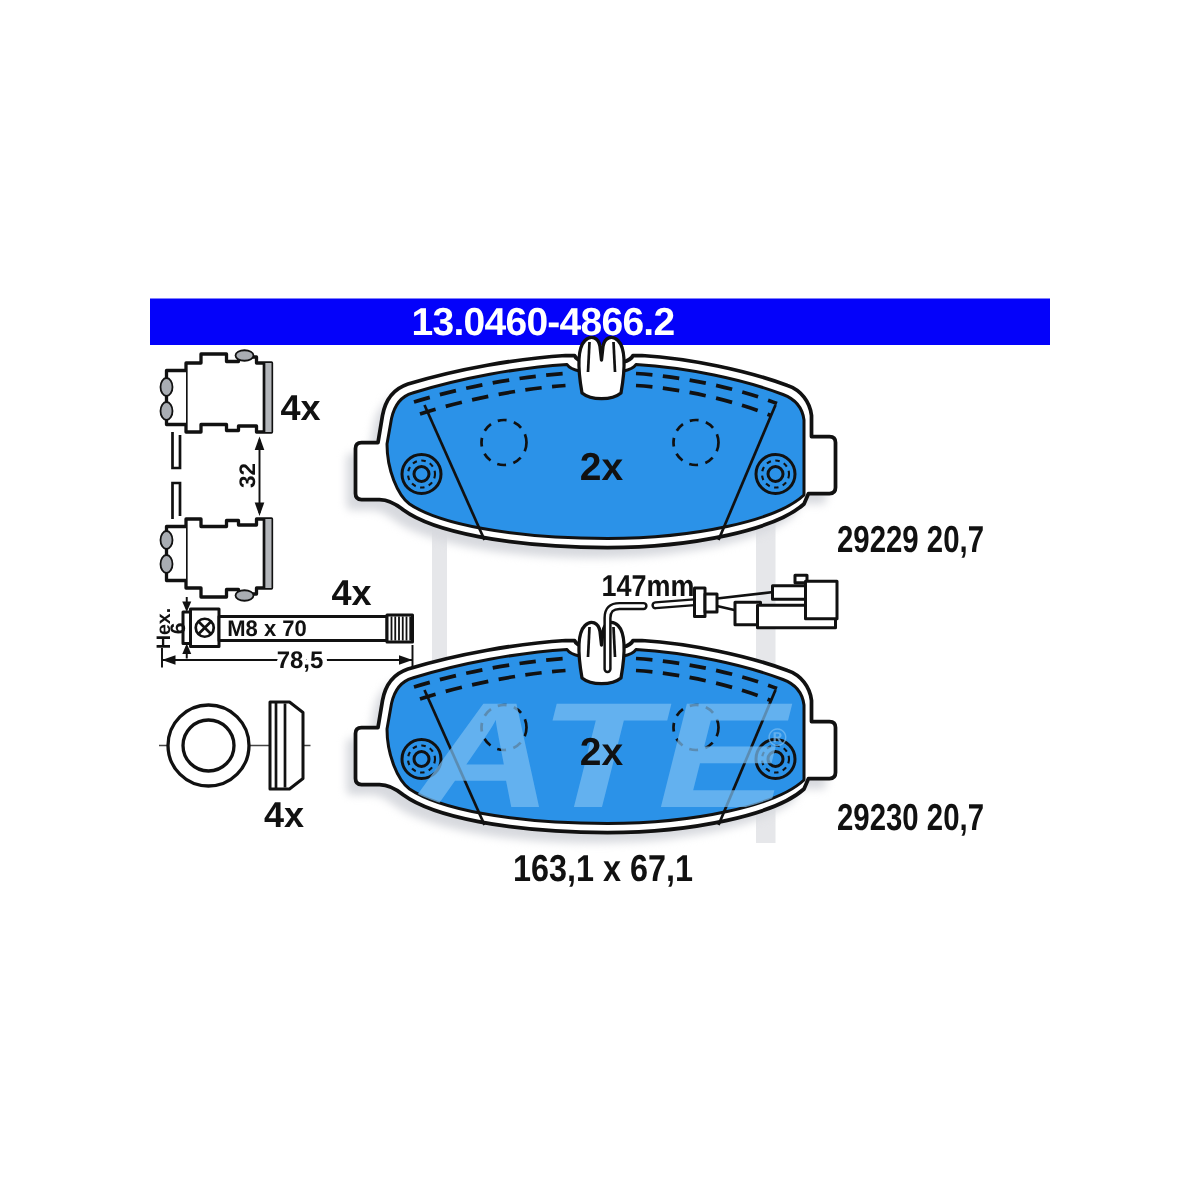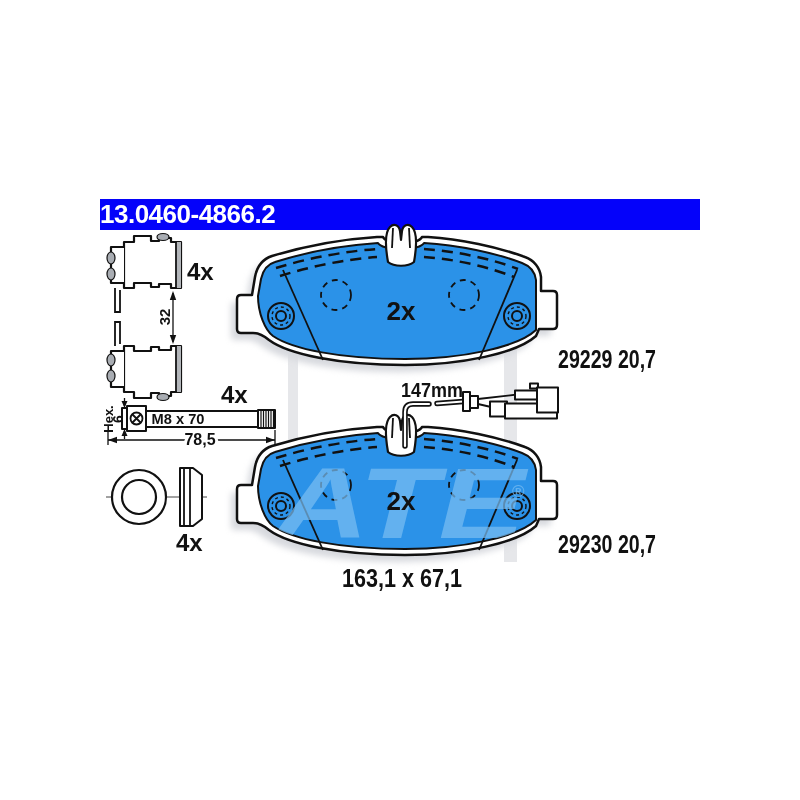--- a/index.html
+++ b/index.html
@@ -4,21 +4,21 @@
 <style>
   html,body{margin:0;padding:0;}
   body{
     width:800px;height:800px;background:#ffffff;position:relative;overflow:hidden;
     font-family:"Liberation Sans",sans-serif;
   }
   .stage{position:absolute;left:0;top:0;width:800px;height:800px;}
   .header-bar{
     position:absolute;left:100px;top:199px;width:600px;height:31px;
     background:var(--header-bg,#0402fa);
-    display:flex;align-items:center;justify-content:space-between;gap:26px;
+    display:flex;align-items:center;justify-content:center;gap:26px;
     padding-right:76px;box-sizing:border-box;
   }
   .header-bar span{
     color:var(--header-text,#fff);font-weight:bold;font-size:26px;letter-spacing:-0.5px;
     white-space:nowrap;
   }
   svg{position:absolute;left:0;top:0;}
   svg text{font-family:"Liberation Sans",sans-serif;font-weight:bold;fill:var(--line,#111);}
   .plate{fill:#ffffff;stroke:var(--line,#111);stroke-width:2.5;stroke-linejoin:round;}
   .friction{fill:var(--pad-blue,#2b92e8);stroke:var(--line,#111);stroke-width:2;stroke-linejoin:round;}

